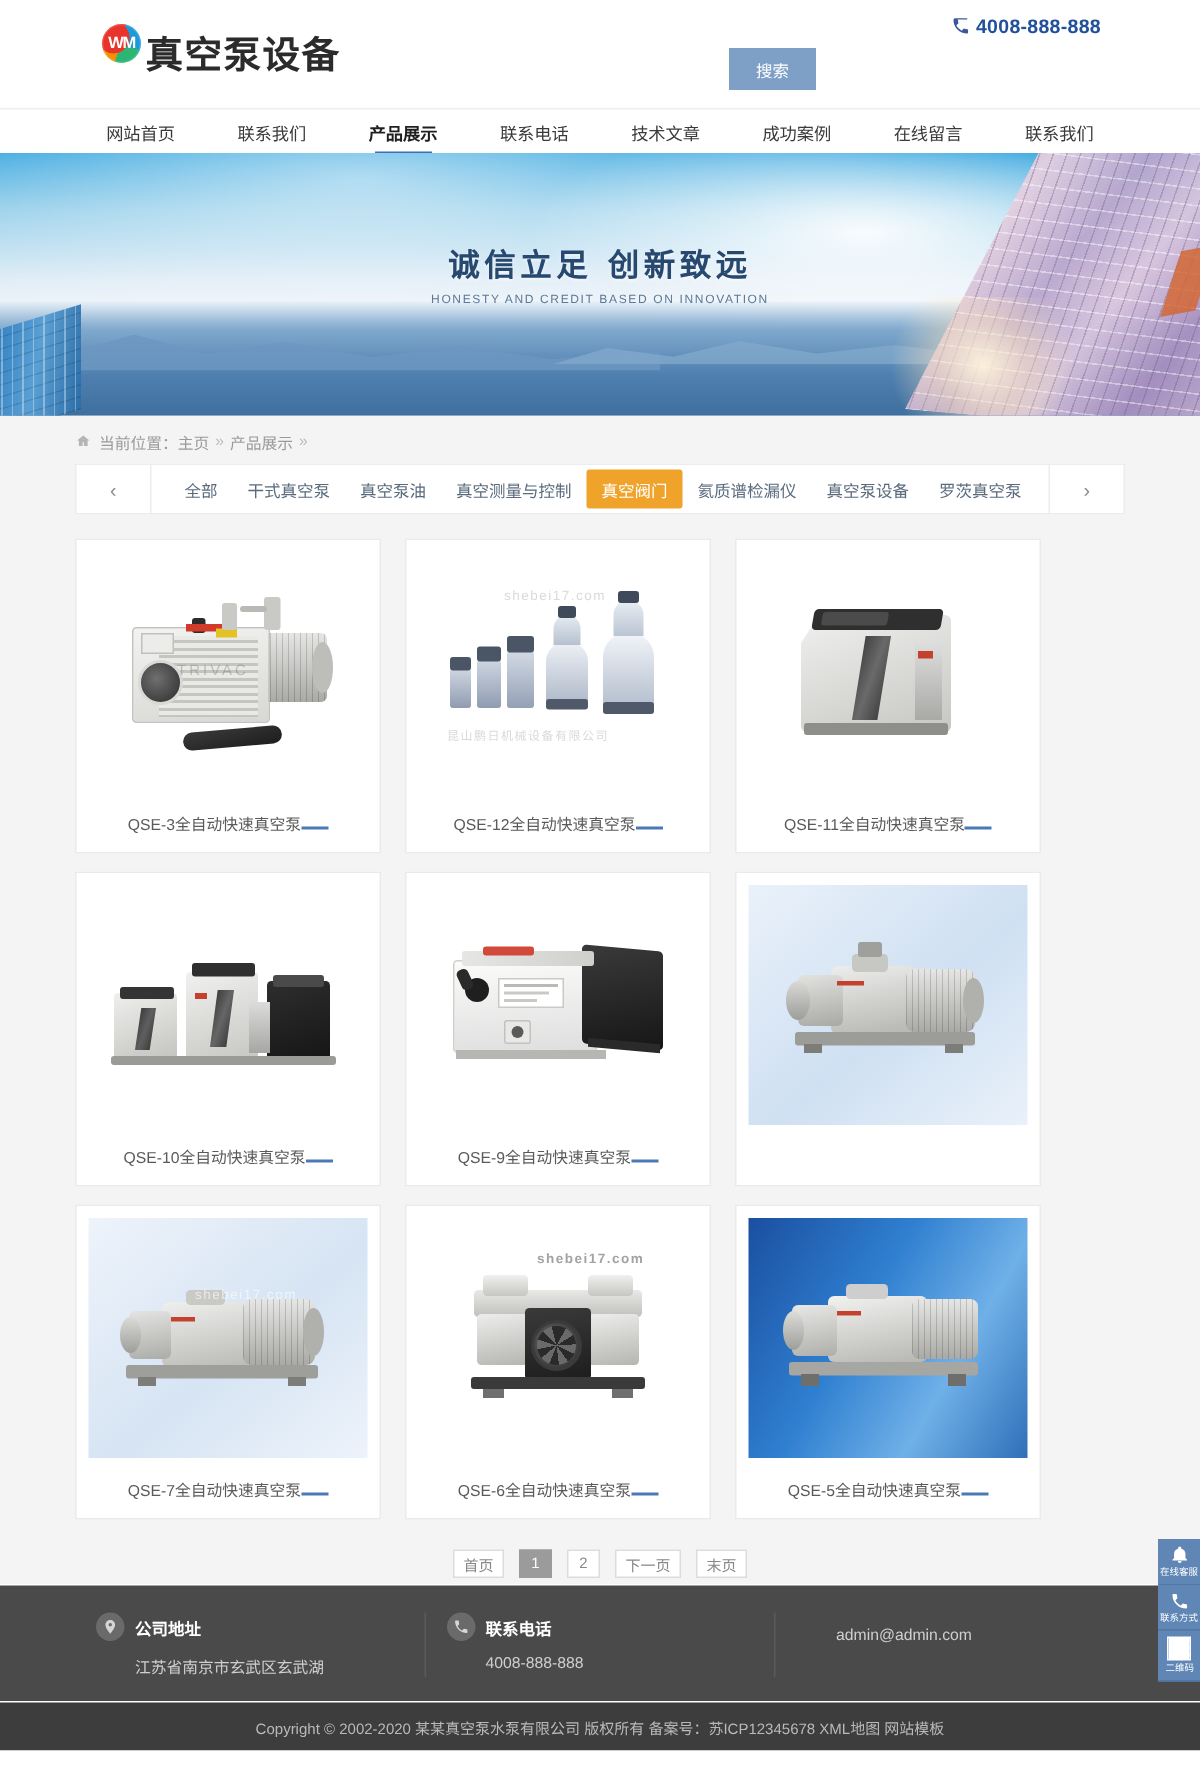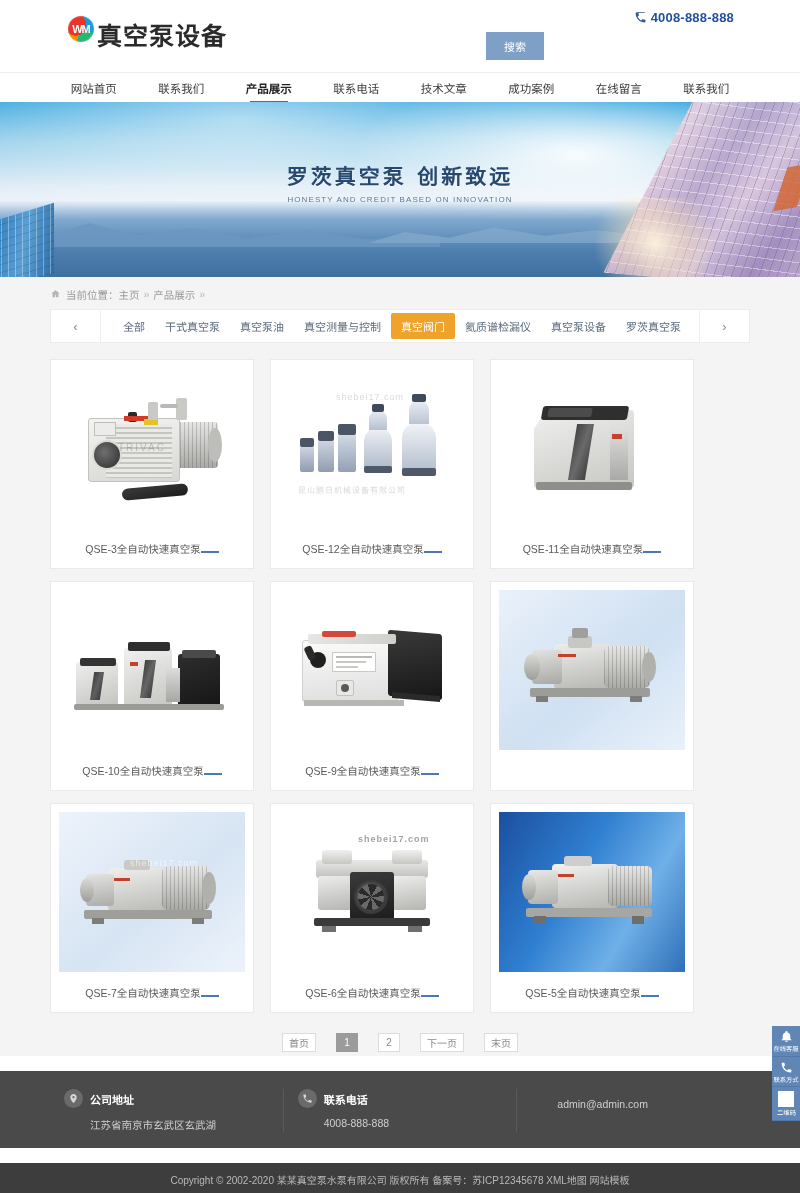--- a/index.html
+++ b/index.html
@@ -144,28 +144,28 @@
   .body-a { background:linear-gradient(170deg,#f3f3f1,#d7d7d4); border:1px solid #c2c2bf; border-radius:3px; }
   .dark { background:linear-gradient(170deg,#3a3a3a,#1d1d1d); border-radius:3px; }
   .fins { background:repeating-linear-gradient(180deg,#e9e9e6 0 3px,#c3c3c0 3px 5px); }
   .circ { border-radius:50%; }
   .motor { background:linear-gradient(180deg,#e4e4e2,#a9a9a6);
            background-image:repeating-linear-gradient(90deg,rgba(0,0,0,.16) 0 1px,transparent 1px 4px),
                             linear-gradient(180deg,#e6e6e4,#a9a9a6); border-radius:4px; }
   .wm { position:absolute; color:rgba(120,120,120,.28); font-size:9px; letter-spacing:1px; }
 
   
-  .pager { margin-top:20px; display:flex; justify-content:center; align-items:center; gap:20px; }
+  .pager { margin-top:20px; display:flex; justify-content:center; align-items:center; gap:10px; }
   .pg { min-width:22px; height:19px; padding:0 6px; border:1px solid #dcdcdc; background:#fff;
     display:flex; align-items:center; justify-content:center; font-size:10px; color:#888; cursor:pointer; }
   .pg.active { background:#9b9b9b; border-color:#9b9b9b; color:#fff; }
 
   
   .footer { width:800px; background:#4a4a4a; }
-  .foot-inner { width:700px; margin:15px auto; display:flex; padding:18px 0 16px; }
+  .foot-inner { width:700px; margin:1px auto; display:flex; padding:18px 0 16px; }
   .foot-col { flex:1; padding-left:14px; position:relative; }
   .foot-col + .foot-col { border-left:1px solid #5a5a5a; }
   .fc-head { display:flex; align-items:center; gap:7px; }
   .fc-ico { width:19px; height:19px; border-radius:50%; background:#6a6a6a; color:#d6d6d6;
     display:flex; align-items:center; justify-content:center; flex:0 0 auto; }
   .fc-title { font-size:11px; color:#fff; font-weight:bold; }
   .fc-val { margin-top:9px; margin-left:26px; font-size:10.5px; color:#cfcfcf; }
   .copy { width:800px; background:#3d3d3d; height:32px; display:flex; align-items:center;
     justify-content:center; }
   .copy-txt { font-size:10px; color:#b9b9b9; }
@@ -225,21 +225,21 @@
     <div class="bnr-sky"></div>
     <div class="bnr-mount"></div>
     <div class="bnr-bldg-l"></div>
     <div class="bnr-tower">
       <div class="bnr-tower-grid"></div>
       <div class="bnr-tower-accent"></div>
 
     </div>
     <div class="bnr-glow"></div>
     <div class="bnr-copy">
-      <div class="bnr-title">罗茨真空泵  创新致远</div>
+      <div class="bnr-title">诚信立足  创新致远</div>
       <div class="bnr-sub">HONESTY AND CREDIT BASED ON INNOVATION</div>
     </div>
   </div>
 
   <div class="main">
     <div class="wrap">
 
       <div class="crumb">
         <svg class="crumb-home" viewBox="0 0 24 24" fill="currentColor">
           <path d="M12 3 2 11h3v9h6v-6h2v6h6v-9h3z"></path>

